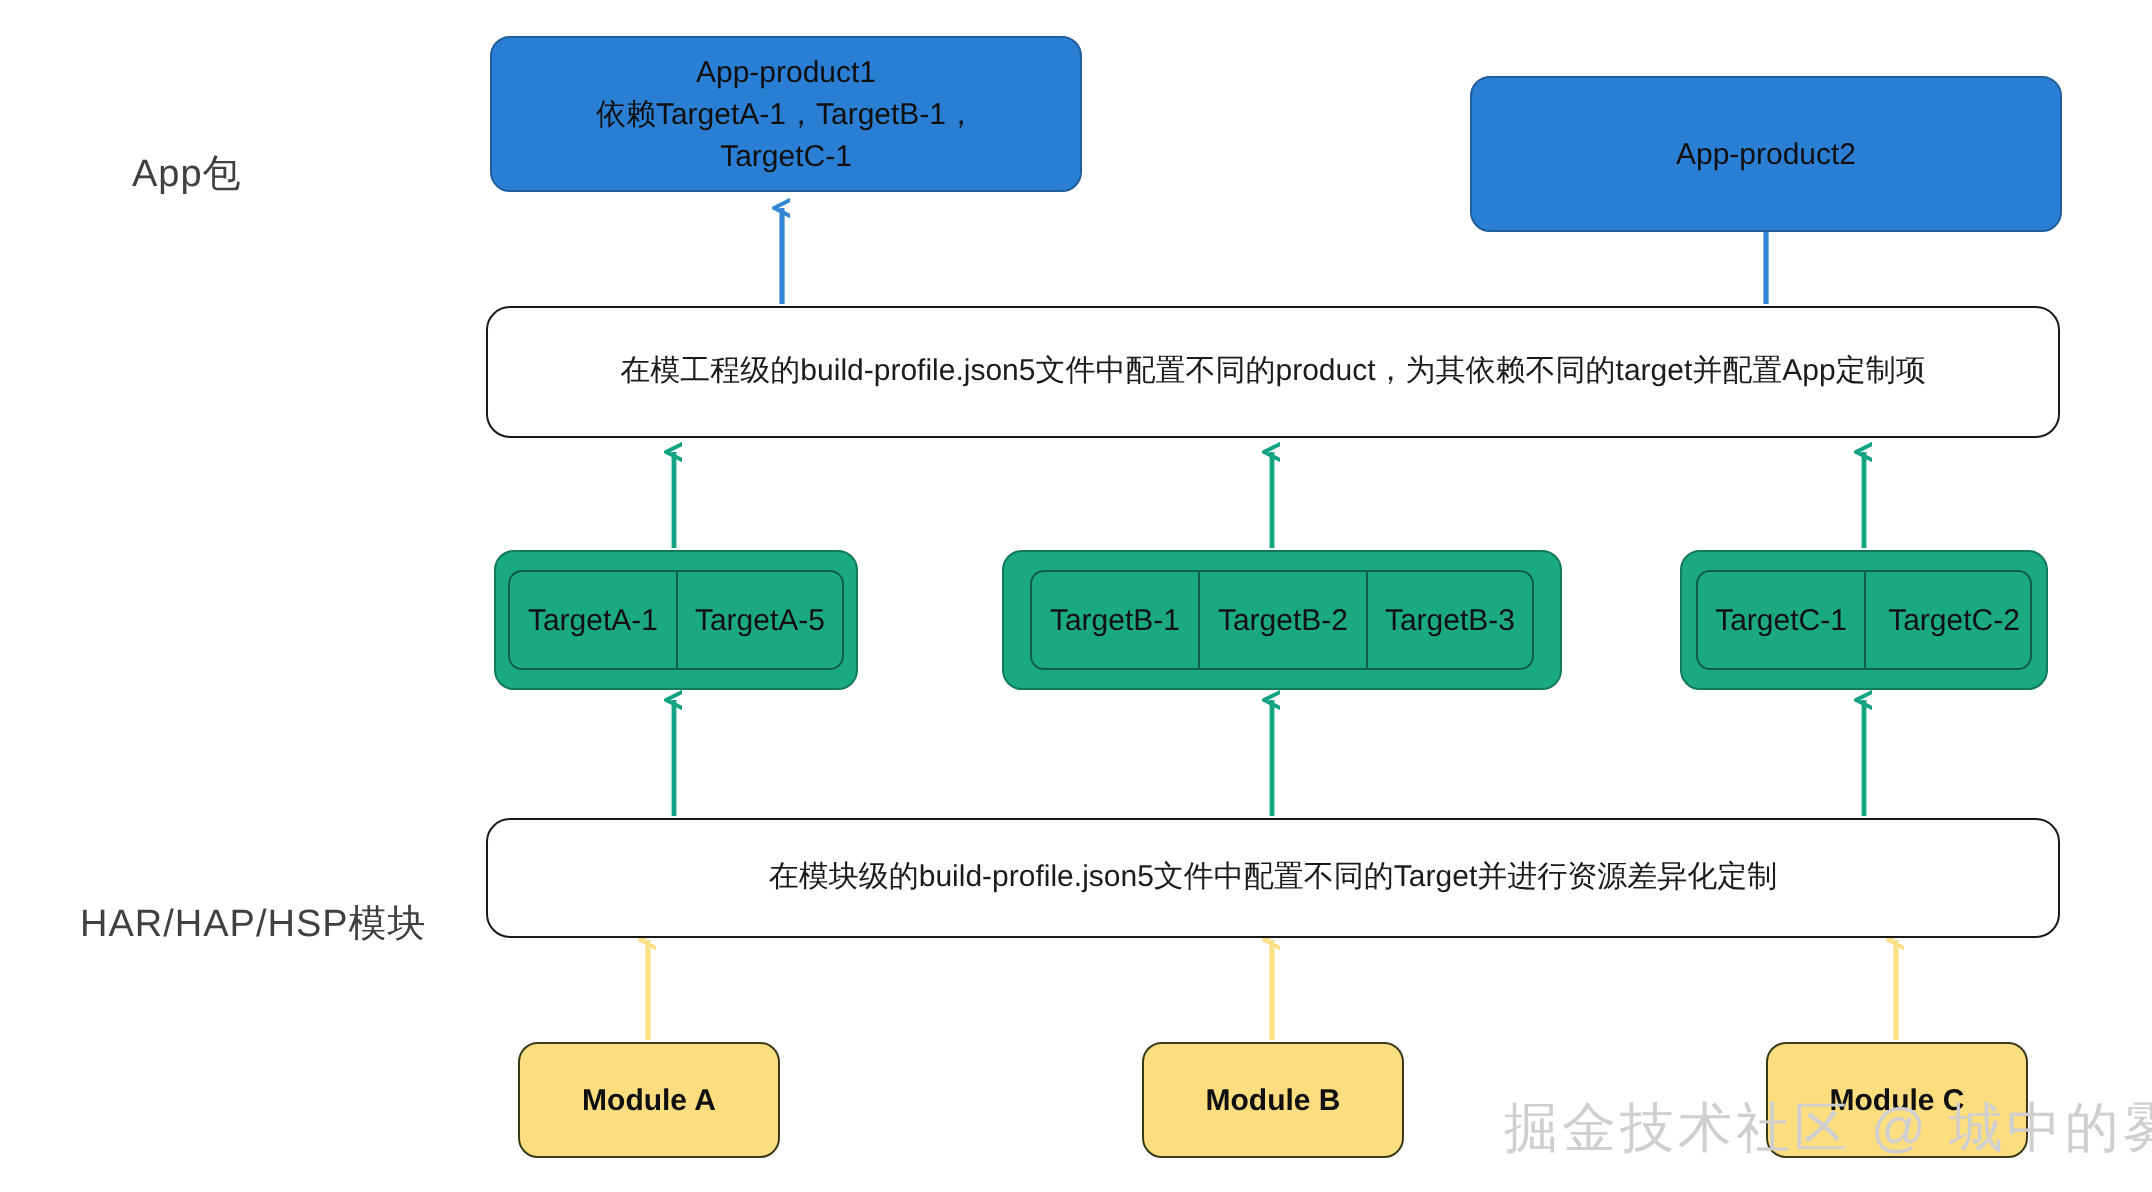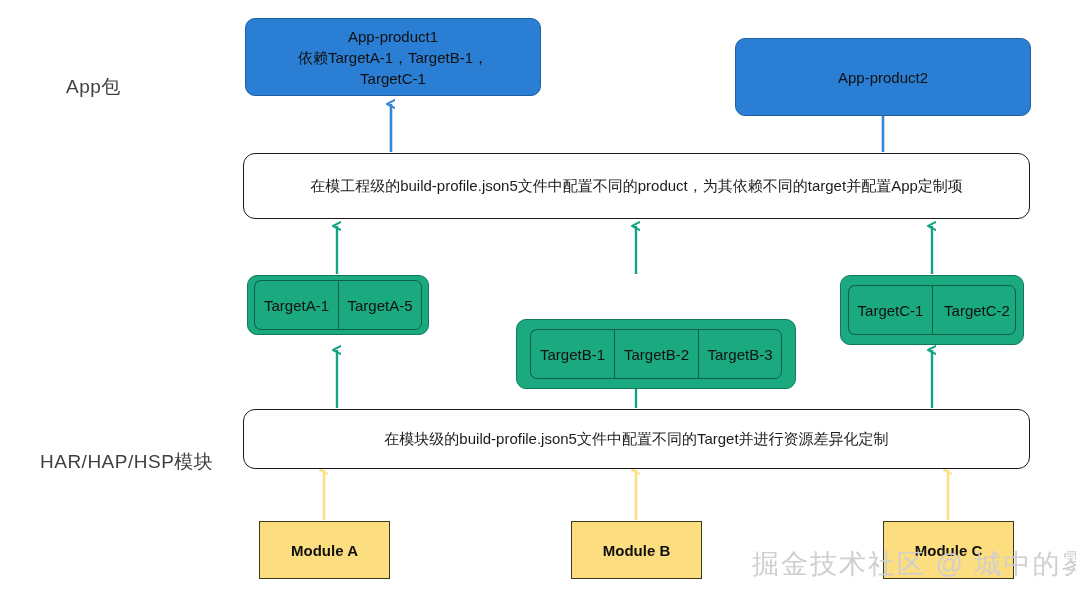--- a/index.html
+++ b/index.html
@@ -69,21 +69,21 @@
     padding:0 6px;
     box-sizing:border-box;
     background:transparent;
     white-space:nowrap;
   }
 
   
   .module-box{
     background:#fcdd7f;
     border:1px solid #3a3a1a;
-    border-radius:0;
+    border-radius:10px;
     color:#101010;
     font-size:15px;
     font-weight:bold;
   }
 
   
   .watermark{
     position:absolute;
     left:752px;top:546px;
     font-size:27px;
@@ -162,26 +162,26 @@
   </div>
 
   <div class="node app-box" style="left:735px;top:18px;width:296px;height:78px;flex-direction:column;margin-top:20px;">
     <div>App-product2</div>
   </div>
 
   <div class="node white-box" style="left:243px;top:153px;width:787px;height:66px;">
     <span>在模工程级的build-profile.json5文件中配置不同的product，为其依赖不同的target并配置App定制项</span>
   </div>
 
-  <div class="node target-group" style="left:247px;top:275px;width:182px;height:60px;">
+  <div class="node target-group" style="left:247px;top:275px;width:182px;height:70px;">
     <div class="target-chip" style="width:84px;border-top-right-radius:0;border-bottom-right-radius:0;border-right:0;">TargetA-1</div>
     <div class="target-chip" style="width:84px;border-top-left-radius:0;border-bottom-left-radius:0;">TargetA-5</div>
   </div>
 
-  <div class="node target-group" style="left:516px;top:275px;width:280px;height:70px;margin-top:44px;">
+  <div class="node target-group" style="left:501px;top:275px;width:280px;height:70px;">
     <div class="target-chip" style="width:84px;border-top-right-radius:0;border-bottom-right-radius:0;border-right:0;">TargetB-1</div>
     <div class="target-chip" style="width:84px;border-radius:0;border-right:0;">TargetB-2</div>
     <div class="target-chip" style="width:84px;border-top-left-radius:0;border-bottom-left-radius:0;">TargetB-3</div>
   </div>
 
   <div class="node target-group" style="left:840px;top:275px;width:184px;height:70px;">
     <div class="target-chip" style="width:84px;border-top-right-radius:0;border-bottom-right-radius:0;border-right:0;">TargetC-1</div>
     <div class="target-chip" style="width:84px;border-top-left-radius:0;border-bottom-left-radius:0;padding-left:12px;">TargetC-2</div>
   </div>
 

